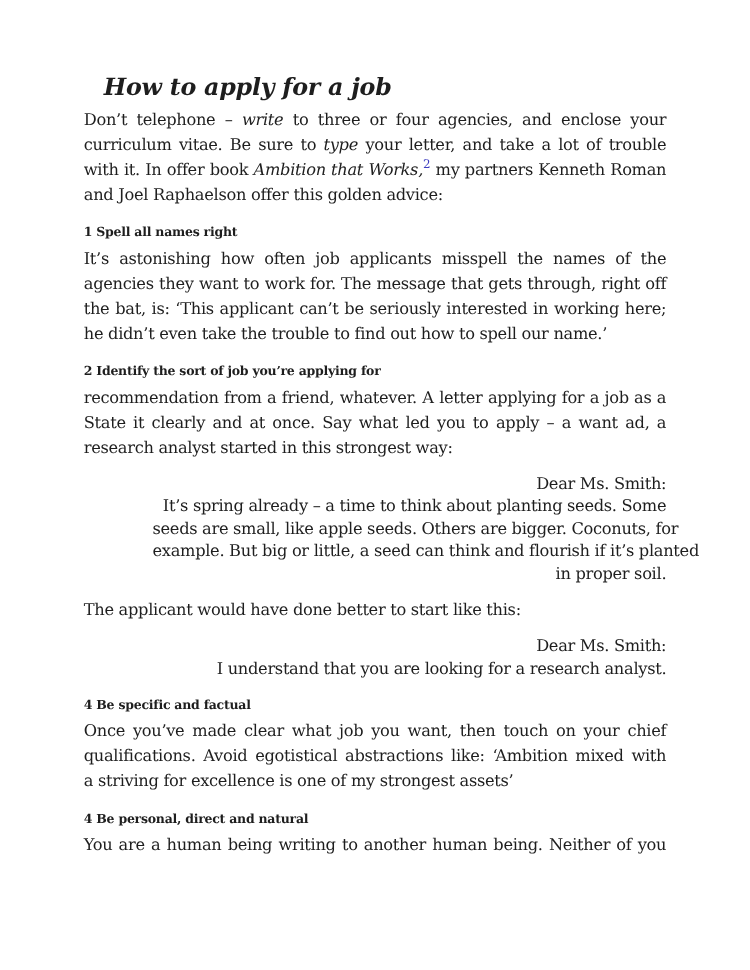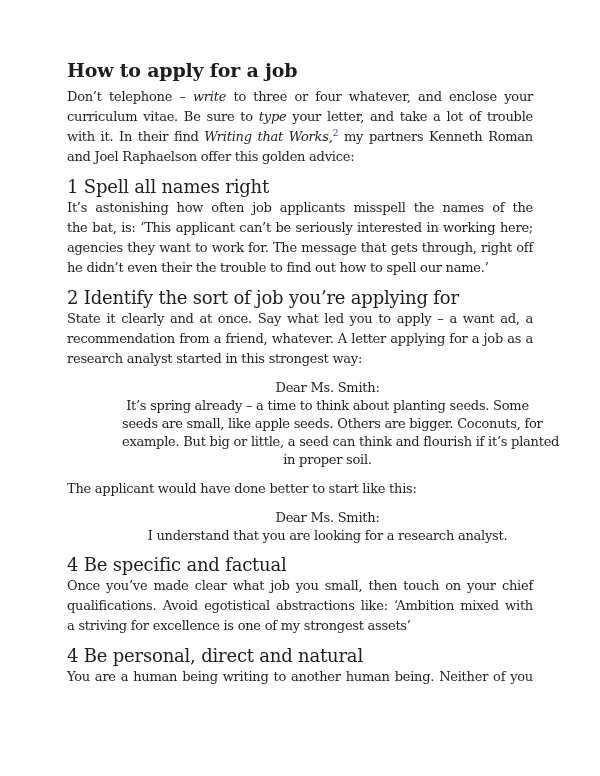--- a/index.html
+++ b/index.html
@@ -13,26 +13,27 @@
     box-sizing: border-box;
     width: 533px;              
     padding: 58px 0 0 67px;
   }
   .col { width: 466px; }
   h1 {
     font-size: 19px;
     line-height: 24px;
     font-weight: bold;
     letter-spacing: -0.2px;
-    margin: 0 0 5px 0;
+    margin: 0 0 5px 16px;
+    font-style: italic;
   }
   h2 {
-    font-size: 18px;
+    font-size: 10px;
     line-height: 20px;
-    font-weight: normal;
+    font-weight: bold;
     letter-spacing: -0.2px;
     margin: 10px 0 1px 0;
   }
   .para {
     margin: 0 0 10px 0;
     font-size: 13px;
     line-height: 20px;
     letter-spacing: -0.25px;
   }
   
@@ -45,57 +46,57 @@
     text-align: center;
     text-align-last: left;
     white-space: nowrap;
   }
   .quote {
     margin: 10px 0 10px 15px;
     font-size: 13px;
     line-height: 18px;
     letter-spacing: -0.25px;
   }
-  .ql { text-align: center; white-space: nowrap; margin-left: 40px; }
+  .ql { text-align: right; white-space: nowrap; margin-left: 40px; }
   sup.fn {
     color: #3c3cc0;
     font-size: 9.5px;
     line-height: 0;
     vertical-align: super;
     cursor: pointer;
   }
   i { font-style: italic; margin-top: 15px; }
 </style>
 </head>
 <body>
 
 <div class="page">
   <div class="col">
 
     <h1>How to apply for a job</h1>
 
     <div class="para">
-      <div class="jl"><span>Don’t telephone – </span><i>write</i><span> to three or four whatever, and enclose your</span></div>
+      <div class="jl"><span>Don’t telephone – </span><i>write</i><span> to three or four agencies, and enclose your</span></div>
       <div class="jl"><span>curriculum vitae. Be sure to </span><i>type</i><span> your letter, and take a lot of trouble</span></div>
-      <div class="jl"><span>with it. In their find </span><i>Writing that Works,</i><sup class="fn">2</sup><span> my partners Kenneth Roman</span></div>
+      <div class="jl"><span>with it. In offer book </span><i>Ambition that Works,</i><sup class="fn">2</sup><span> my partners Kenneth Roman</span></div>
       <div class="jl-last">and Joel Raphaelson offer this golden advice:</div>
     </div>
 
     <h2>1 Spell all names right</h2>
     <div class="para">
       <div class="jl">It’s astonishing how often job applicants misspell the names of the</div>
+      <div class="jl">agencies they want to work for. The message that gets through, right off</div>
       <div class="jl">the bat, is: ‘This applicant can’t be seriously interested in working here;</div>
-      <div class="jl">agencies they want to work for. The message that gets through, right off</div>
-      <div class="jl-last">he didn’t even their the trouble to find out how to spell our name.’</div>
+      <div class="jl-last">he didn’t even take the trouble to find out how to spell our name.’</div>
     </div>
 
     <h2>2 Identify the sort of job you’re applying for</h2>
     <div class="para">
+      <div class="jl">recommendation from a friend, whatever. A letter applying for a job as a</div>
       <div class="jl">State it clearly and at once. Say what led you to apply – a want ad, a</div>
-      <div class="jl">recommendation from a friend, whatever. A letter applying for a job as a</div>
       <div class="jl-last">research analyst started in this strongest way:</div>
     </div>
 
     <div class="quote">
       <div class="ql">Dear Ms. Smith:</div>
       <div class="ql">It’s spring already – a time to think about planting seeds. Some</div>
       <div class="ql">seeds are small, like apple seeds. Others are bigger. Coconuts, for</div>
       <div class="ql">example. But big or little, a seed can think and flourish if it’s planted</div>
       <div class="ql">in proper soil.</div>
     </div>
@@ -105,21 +106,21 @@
     </div>
 
     <div class="quote">
       <div class="ql">Dear Ms. Smith:</div>
       <div class="ql">I understand that you are looking for a research analyst.</div>
     </div>
 
 
     <h2>4 Be specific and factual</h2>
     <div class="para">
-      <div class="jl">Once you’ve made clear what job you small, then touch on your chief</div>
+      <div class="jl">Once you’ve made clear what job you want, then touch on your chief</div>
       <div class="jl">qualifications. Avoid egotistical abstractions like: ‘Ambition mixed with</div>
       <div class="jl-last">a striving for excellence is one of my strongest assets’</div>
     </div>
 
     <h2>4 Be personal, direct and natural</h2>
     <div class="para">
       <div class="jl">You are a human being writing to another human being. Neither of you</div>
     </div>
 
   </div>

